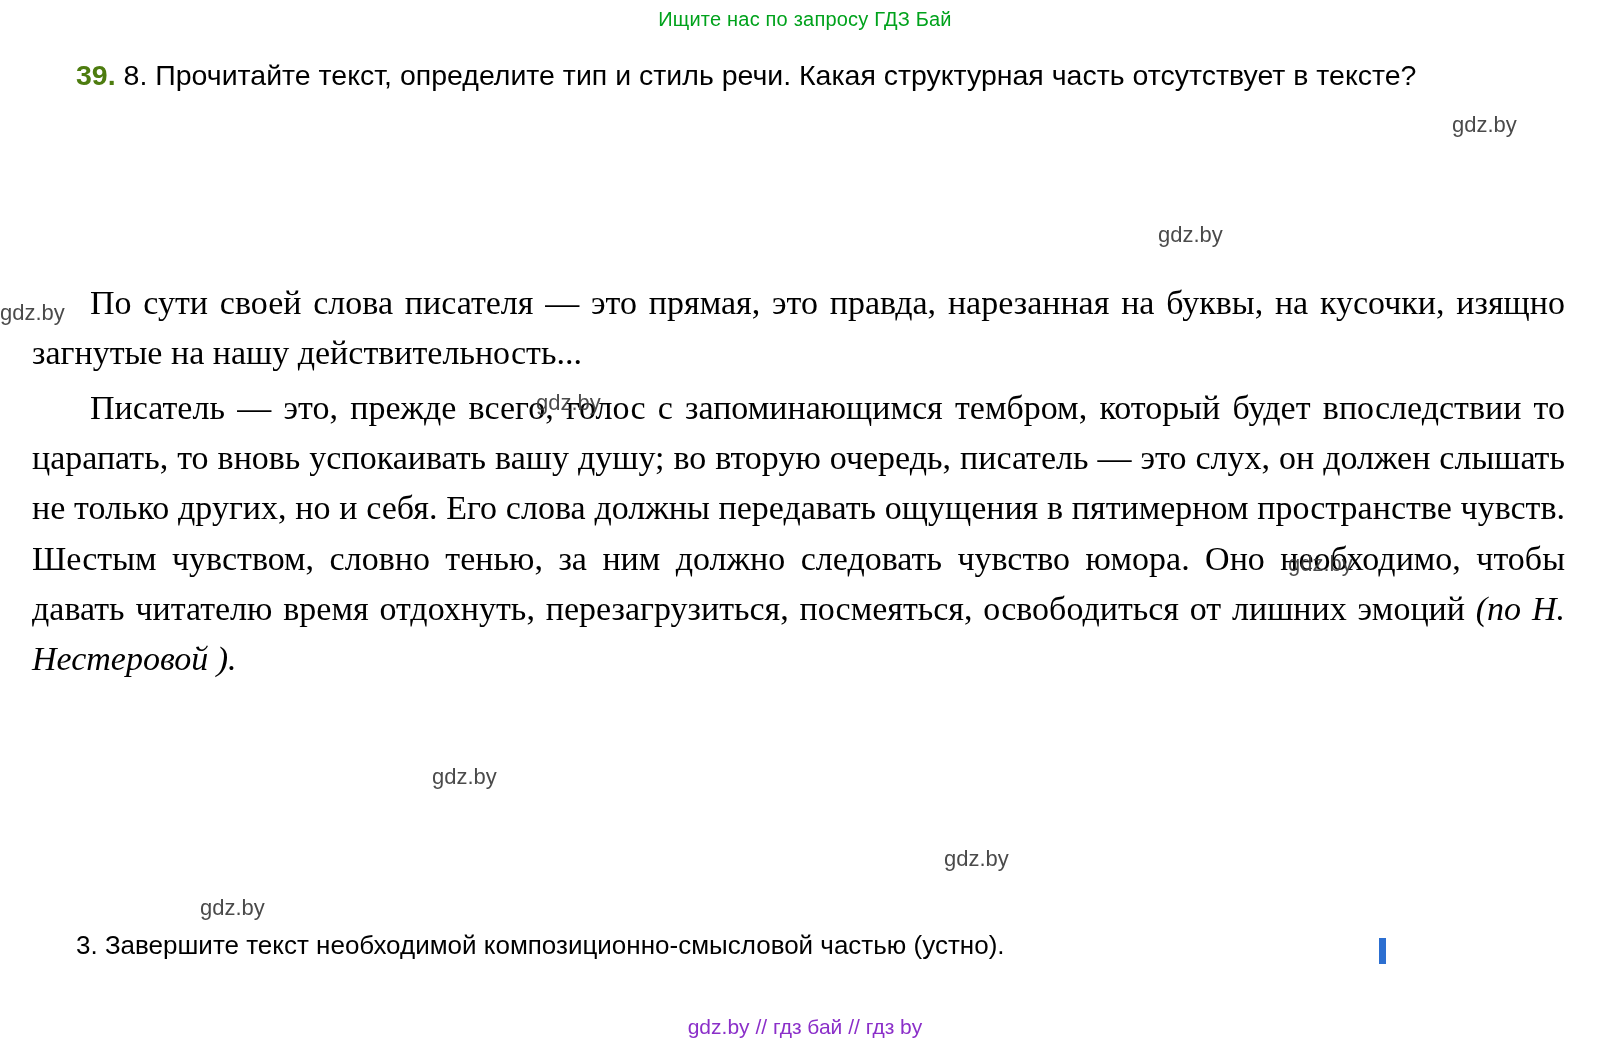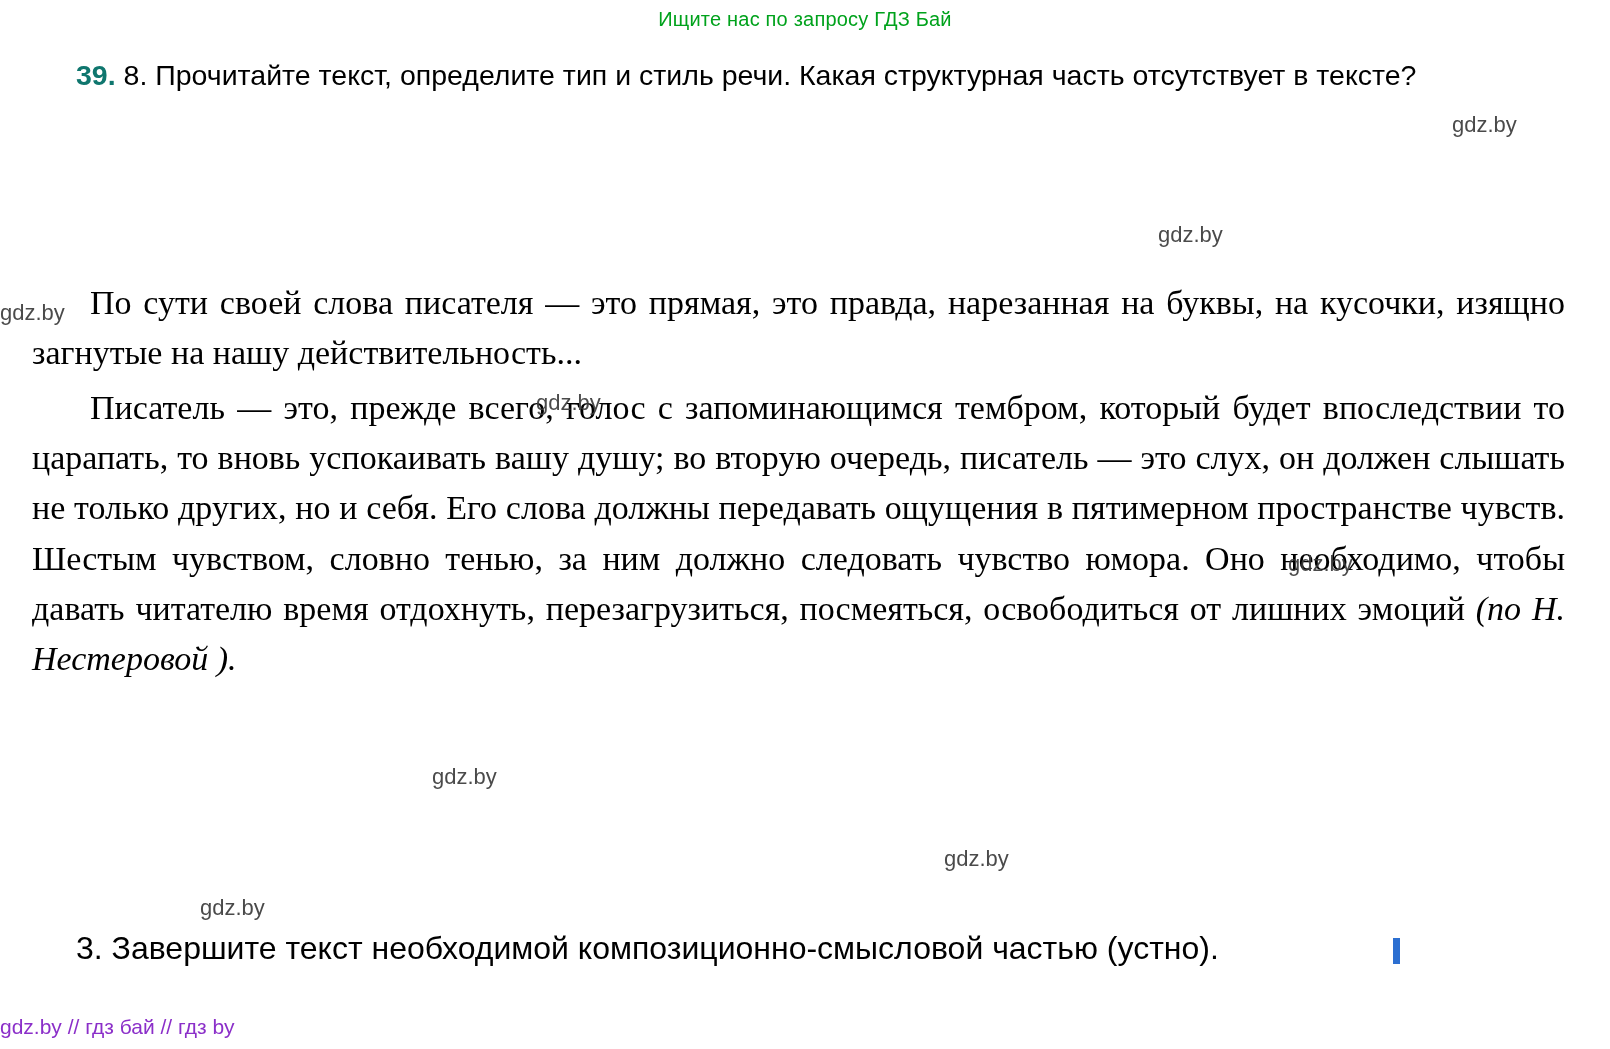--- a/index.html
+++ b/index.html
@@ -12,21 +12,20 @@
     background: #ffffff;
     font-family: "Liberation Sans", sans-serif;
     color: #000000;
     position: relative;
     overflow: hidden;
   }
   .page {
     position: relative;
     width: 1386px;
     height: 1049px;
-    padding-left: 14px;
   }
   .top-banner {
     position: absolute;
     top: 8px;
     left: 0;
     width: 1610px;
     text-align: center;
     color: #00a21c;
     font-size: 20px;
     font-family: "Liberation Sans", sans-serif;
@@ -36,21 +35,21 @@
     position: absolute;
     top: 55px;
     left: 28px;
     width: 1550px;
     font-size: 28.5px;
     line-height: 1.42;
     text-align: justify;
     font-family: "Liberation Sans", sans-serif;
   }
   .task-number {
-    color: #0f766e;
+    color: #4d7c0f;
     font-weight: bold;
   }
   .para-indent {
     display: inline-block;
     width: 48px;
   }
   .task-p2 {
     margin-top: 6px;
   }
   .text-body {
@@ -68,28 +67,29 @@
     text-indent: 58px;
   }
   .text-body .src {
     font-style: italic;
   }
   .task3 {
     position: absolute;
     top: 930px;
     left: 28px;
     width: 1560px;
-    font-size: 32px;
+    font-size: 26px;
     font-family: "Liberation Sans", sans-serif;
   }
   .bottom-banner {
     position: absolute;
     bottom: 10px;
     left: 0;
     width: 1610px;
+    text-align: center;
     color: #8b2fc9;
     font-size: 21px;
     font-family: "Liberation Sans", sans-serif;
   }
   .bottom-banner .sep {
     color: #8b2fc9;
   }
   .wm {
     position: absolute;
     color: #3b3b3b;

